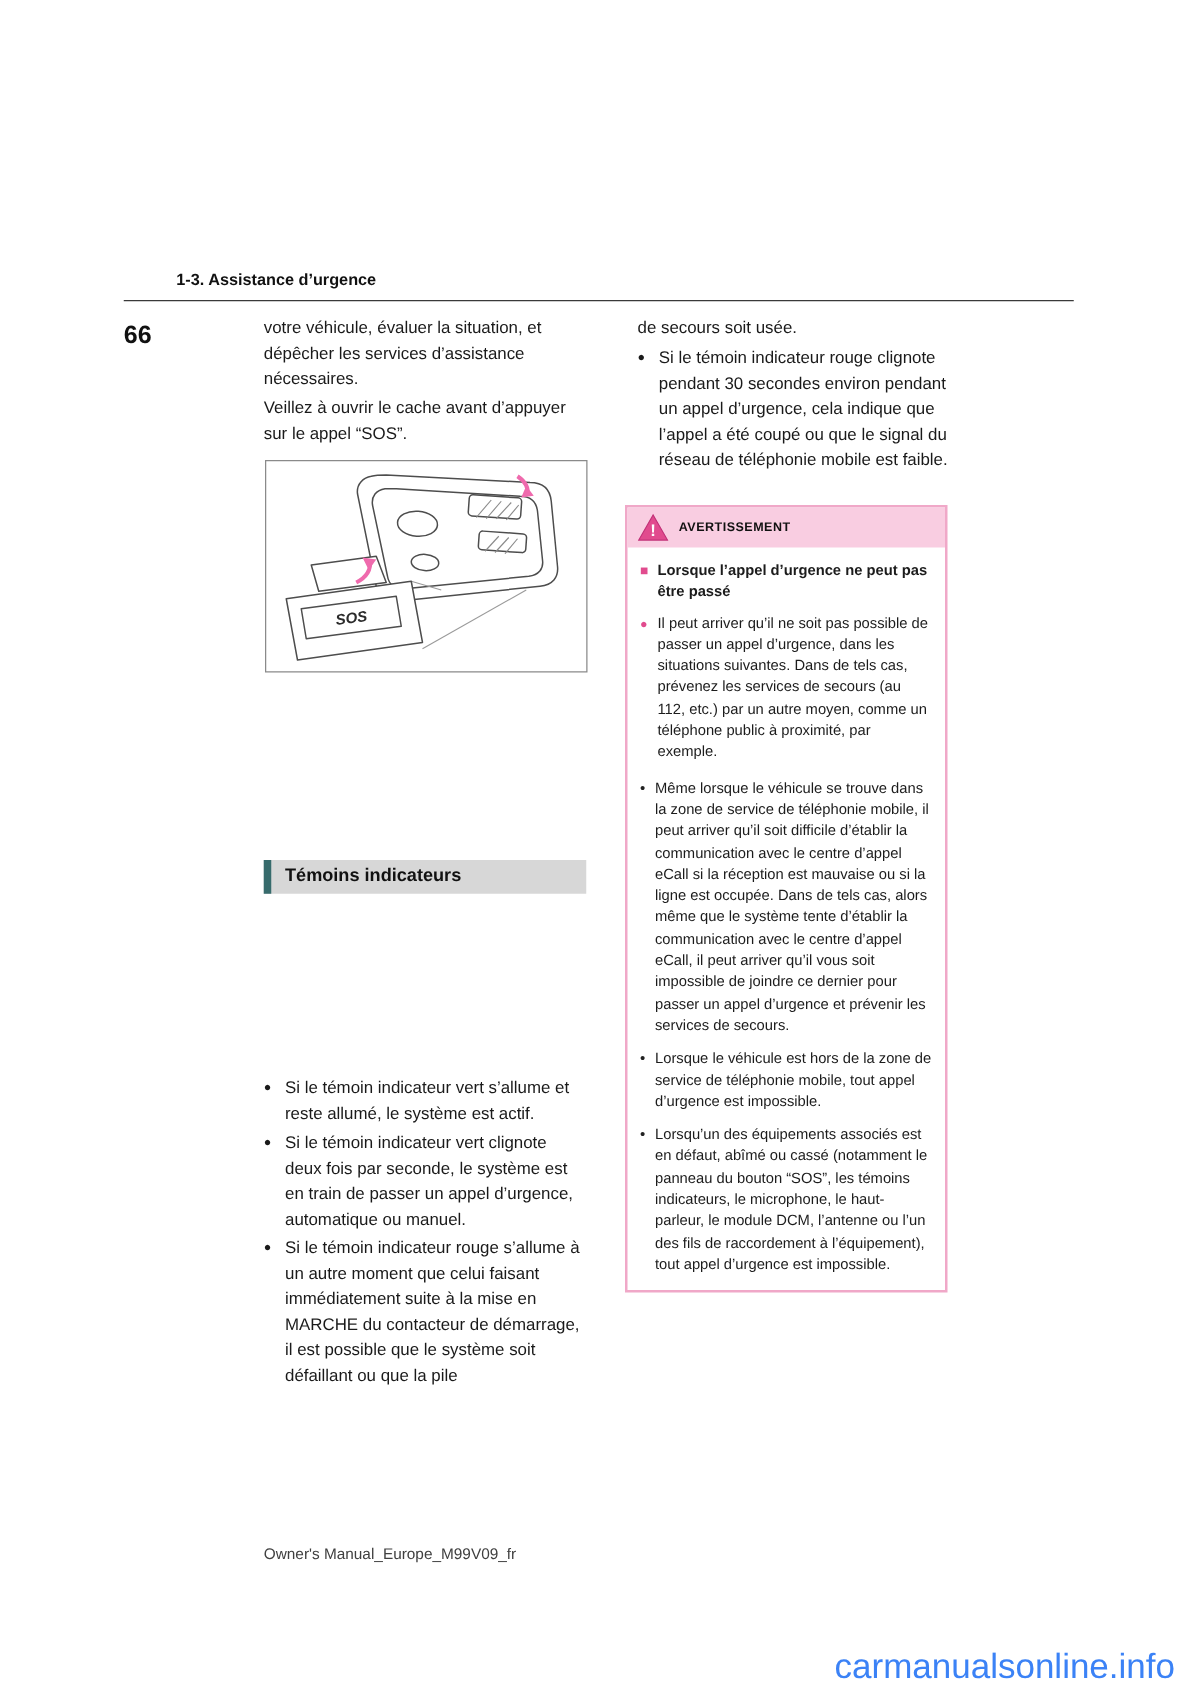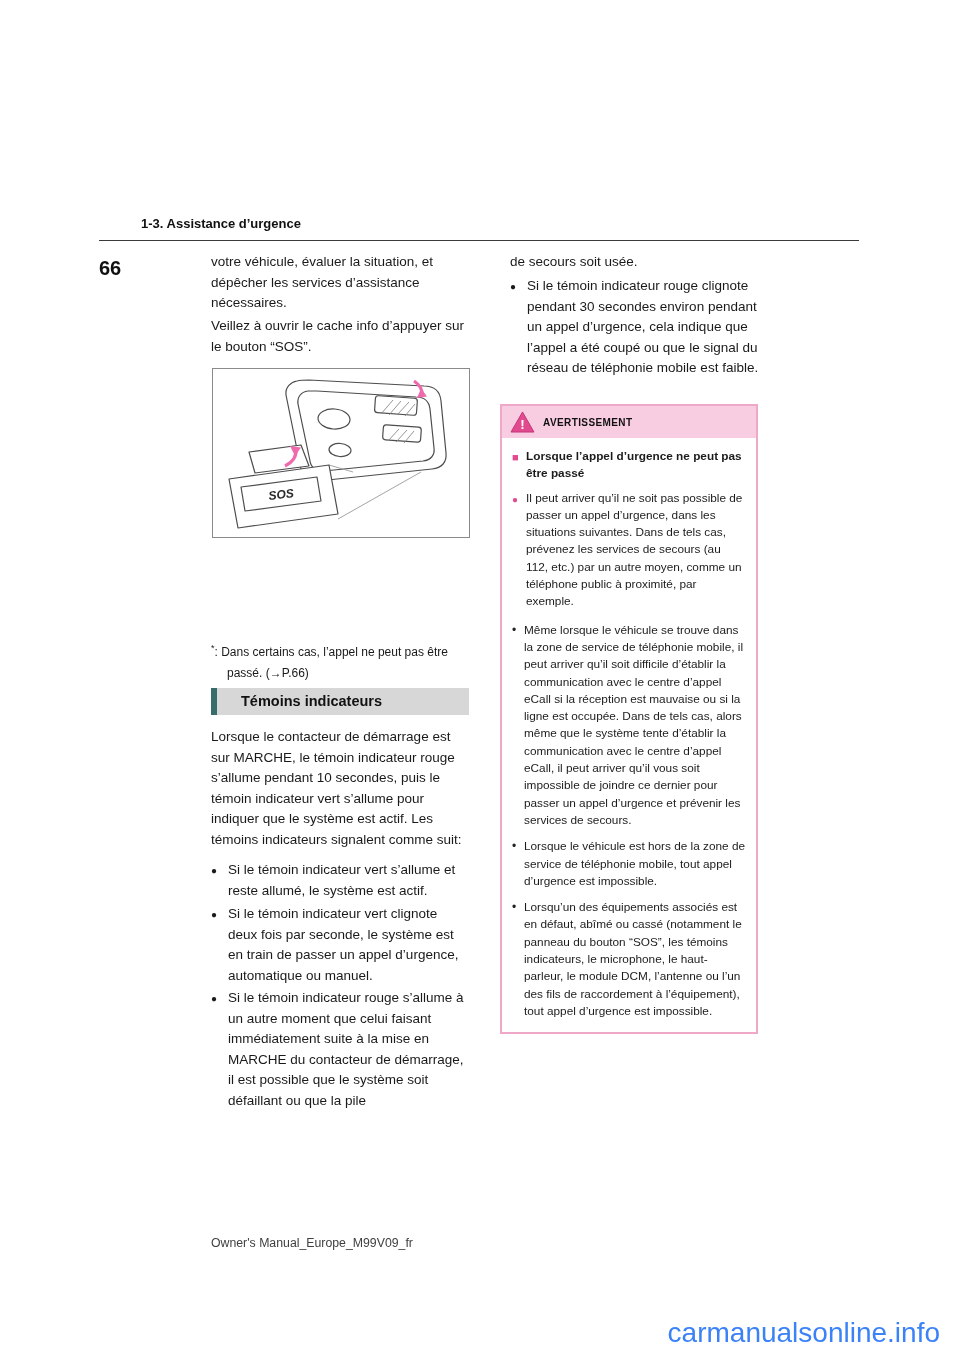--- a/index.html
+++ b/index.html
@@ -22,21 +22,21 @@
   .caption { font-size: 12px; line-height: 25px; }
   .footnote { font-size: 12px; line-height: 21px; padding-left: 16px; text-indent: -16px; }
   .footnote sup { font-size: 9px; }
   .heading-box {
     background: var(--heading-bg, #d7d7d7);
     border-left: 6px solid var(--heading-bar, #376b6c);
     height: 27px;
     line-height: 27px;
     font-size: 14.5px;
     font-weight: bold;
-    padding-left: 24px;
+    padding-left: 11px;
     color: #111;
   }
   .bullet-item { display: flex; }
   .bullet-item .mk { flex: 0 0 17px; font-size: 10px; line-height: inherit; padding-top: 1px; }
   .bullet-item .bt { flex: 1; }
 
   .warning-box {
     border: 2px solid var(--warning-border, #f0a8c8);
     background: #fff;
   }
@@ -70,21 +70,21 @@
 <body>
 
 <div class="page">
 
   <span class="abs pagenum" style="left:99px; top:209px;">66</span>
   <span class="abs section-header" style="left:141px; top:216px;">1-3. Assistance d’urgence</span>
   <div class="abs rule" style="left:99px; top:240px; width:760px;"></div>
 
   <p class="abs body" style="left:211px; top:252px; width:254px;">votre véhicule, évaluer la situation, et dépêcher les services d’assistance nécessaires.</p>
 
-  <p class="abs body" style="left:211px; top:316px; width:254px;">Veillez à ouvrir le cache info d’appuyer sur le bouton “SOS”.</p>
+  <p class="abs body" style="left:211px; top:316px; width:254px;">Veillez à ouvrir le cache avant d’appuyer sur le appel “SOS”.</p>
 
   <div class="abs figure" style="left:212px; top:368px; width:258px; height:170px;">
     <svg viewBox="0 0 256 168" width="100%" height="100%">
 
       <g fill="none" stroke="#4d4d4d" stroke-width="1.2" stroke-linejoin="round" stroke-linecap="round">
         <path d="M84 12 C78 13 72 18 73 26 L88 100 C90 109 96 113 105 112 L219 100 C229 99 234 93 233 84 L228 32 C227 22 221 17 211 17 L96 11 C92 11 88 11 84 12 Z"></path>
         <path d="M95 22 C88 23 84 28 85 35 L97 92 C98 99 104 103 111 102 L210 92 C218 91 222 86 221 79 L217 40 C216 32 211 28 203 28 L104 22 C101 22 98 22 95 22 Z"></path>
         <ellipse cx="121" cy="50" rx="16" ry="10" transform="rotate(4 121 50)"></ellipse>
         <ellipse cx="127" cy="81" rx="11" ry="6.5" transform="rotate(4 127 81)"></ellipse>
         <rect x="162" y="28" width="42" height="17" rx="3" transform="rotate(4 183 36)"></rect>
@@ -119,27 +119,25 @@
       <text x="56" y="131" font-size="12" font-weight="bold" font-style="italic" fill="#2b2b2b" transform="rotate(-7 56 131)">SOS</text>
 
       <g>
         <path class="pink-stroke" d="M72 97 C 80 93 84 87 83 79" fill="none" stroke-width="3.2"></path>
         <polygon class="pink-fill" points="77,77 88,78.5 82,87"></polygon>
       </g>
     </svg>
   </div>
 
 
-  <p class="abs footnote" style="left:211px; top:638px; width:252px;"><sup>*</sup><span>: Dans certains cas, l’appel ne peut pas être passé. (→P.66)</span></p>
 
   <div class="abs heading-box" style="left:211px; top:688px; width:258px;">
     <span>Témoins indicateurs</span>
   </div>
 
-  <p class="abs body" style="left:211px; top:727px; width:254px;">Lorsque le contacteur de démarrage est sur MARCHE, le témoin indicateur rouge s’allume pendant 10 secondes, puis le témoin indicateur vert s’allume pour indiquer que le système est actif. Les témoins indicateurs signalent comme suit:</p>
 
   <div class="abs body bullet-item" style="left:211px; top:860px; width:254px;">
     <span class="mk">●</span>
     <span class="bt">Si le témoin indicateur vert s’allume et reste allumé, le système est actif.</span>
   </div>
 
   <div class="abs body bullet-item" style="left:211px; top:904px; width:254px;">
     <span class="mk">●</span>
     <span class="bt">Si le témoin indicateur vert clignote deux fois par seconde, le système est en train de passer un appel d’urgence, automatique ou manuel.</span>
   </div>

